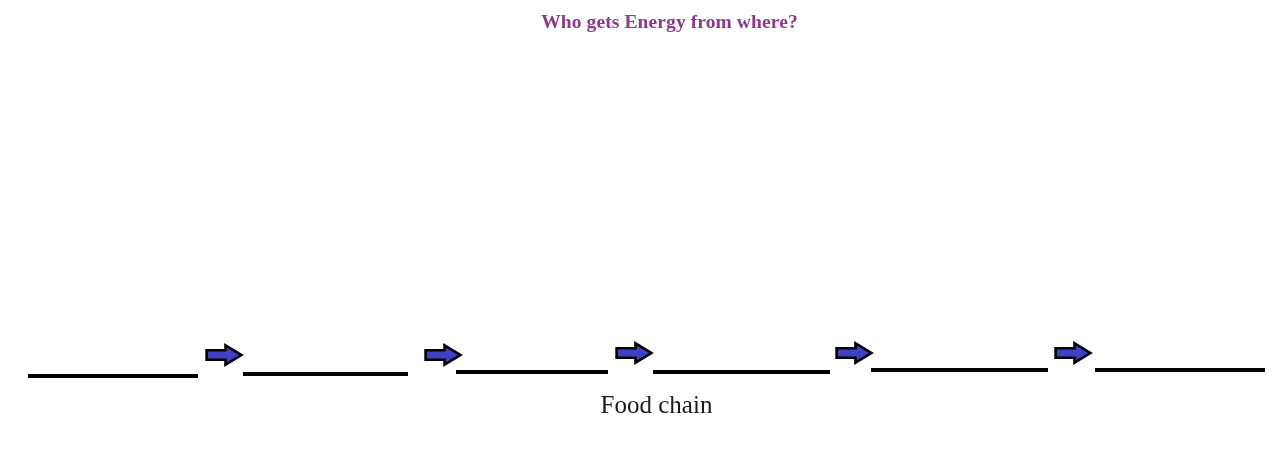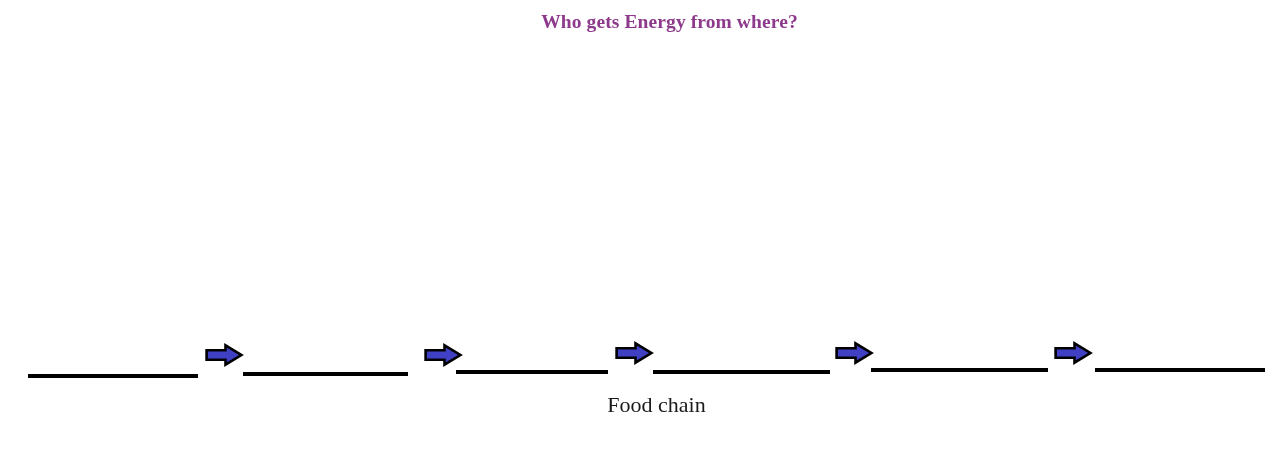--- a/index.html
+++ b/index.html
@@ -95,21 +95,21 @@
     position: absolute;
     left: 0;
     top: 390px;
     width: 1283px;
     text-align: center;
     pointer-events: none;
   }
   .caption-text {
     display: inline-block;
     font-family: "Liberation Serif", "DejaVu Serif", serif;
-    font-size: 22px;
+    font-size: 25px;
     line-height: 30px;
     color: #1a1a1a;
     margin-left: 30px;
   }
 </style>
 </head>
 <body>
 
 <div class="worksheet">
 

